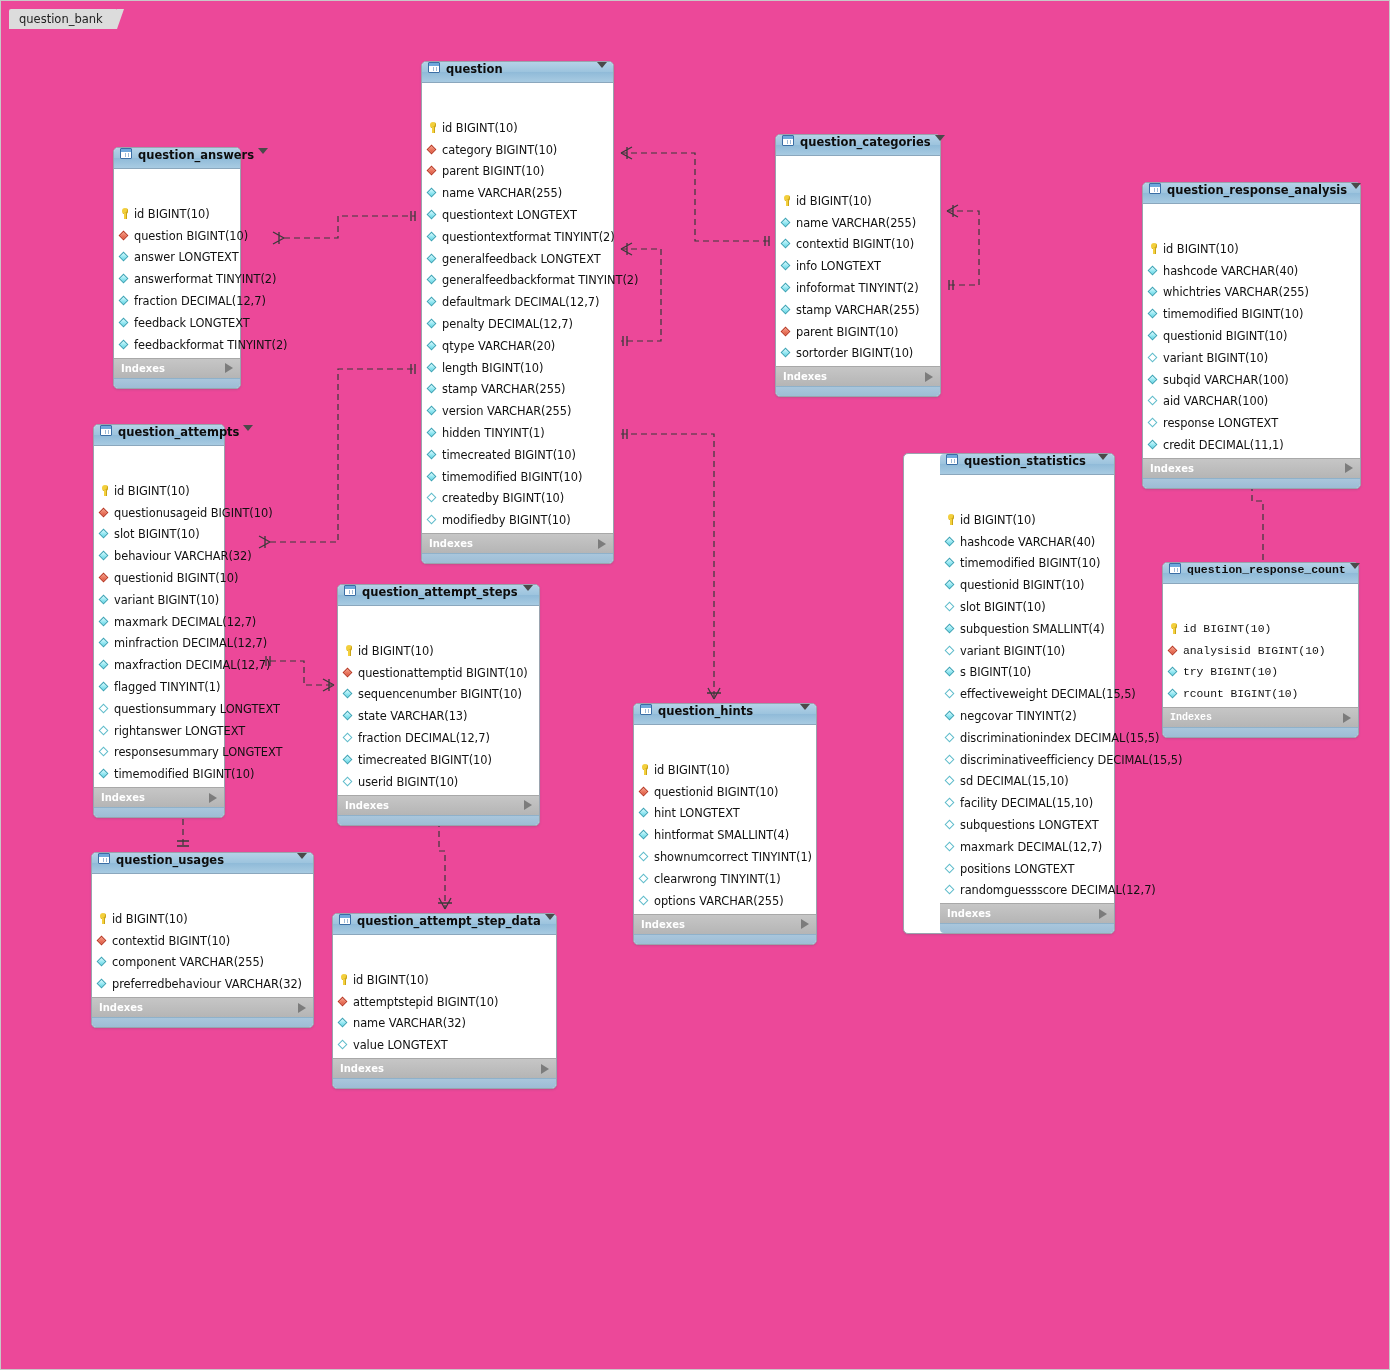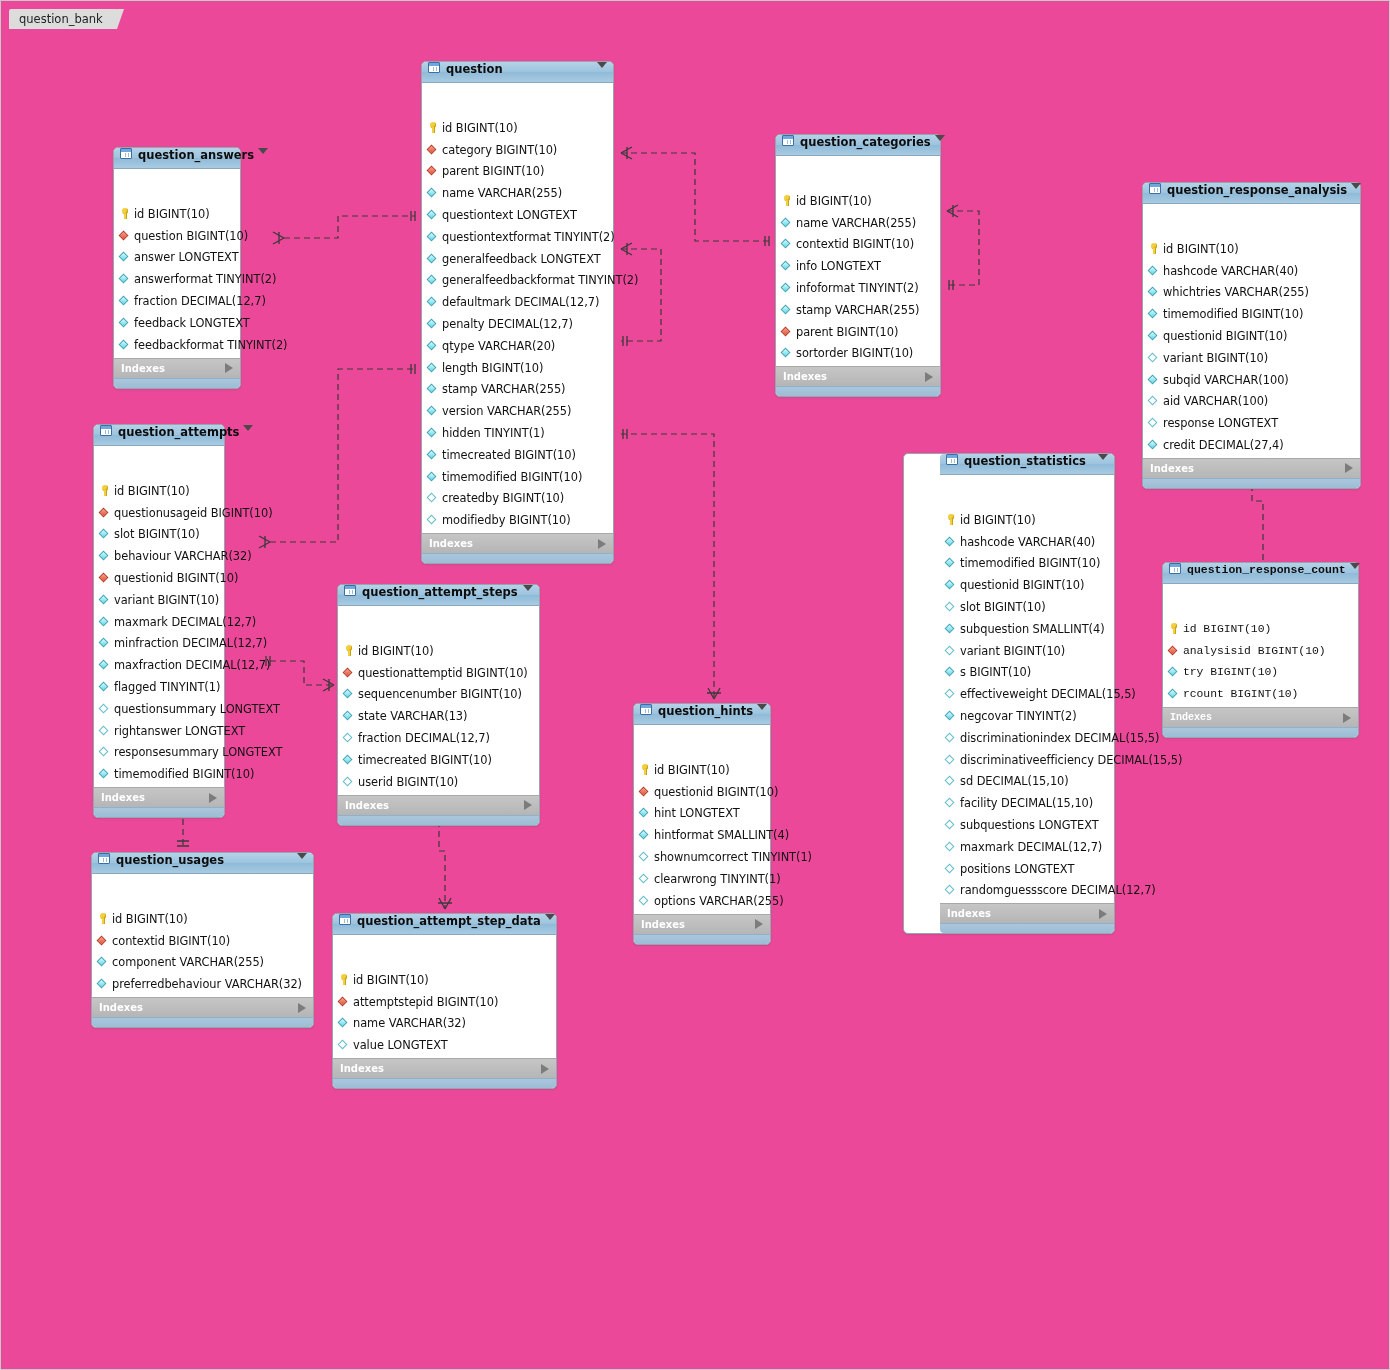--- a/index.html
+++ b/index.html
@@ -492,21 +492,21 @@
           <div class="col">
             <span class="g open"></span>
             <span class="cname">aid VARCHAR(100)</span>
           </div>
           <div class="col">
             <span class="g open"></span>
             <span class="cname">response LONGTEXT</span>
           </div>
           <div class="col">
             <span class="g cyan"></span>
-            <span class="cname">credit DECIMAL(27,4)</span>
+            <span class="cname">credit DECIMAL(11,1)</span>
           </div>
         </div>
         <div class="idx">
           <span>Indexes</span>
           <span class="arr"></span>
         </div>
         <div class="foot"></div>
       </div>
       <div class="tbl" style="left: 92px; top: 423px; width: 132px;">
         <div class="hdr">
@@ -613,21 +613,21 @@
             <span class="g open"></span>
             <span class="cname">userid BIGINT(10)</span>
           </div>
         </div>
         <div class="idx">
           <span>Indexes</span>
           <span class="arr"></span>
         </div>
         <div class="foot"></div>
       </div>
-      <div class="tbl" style="left: 632px; top: 702px; width: 138px;">
+      <div class="tbl" style="left: 632px; top: 702px; width: 184px;">
         <div class="hdr">
           <span class="tbl-icon"></span>
           <span class="tname">question_hints</span>
           <span class="caret"></span>
         </div>
         <div class="cols">
           <div class="col">
             <span class="g pk"></span>
             <span class="cname">id BIGINT(10)</span>
           </div>

